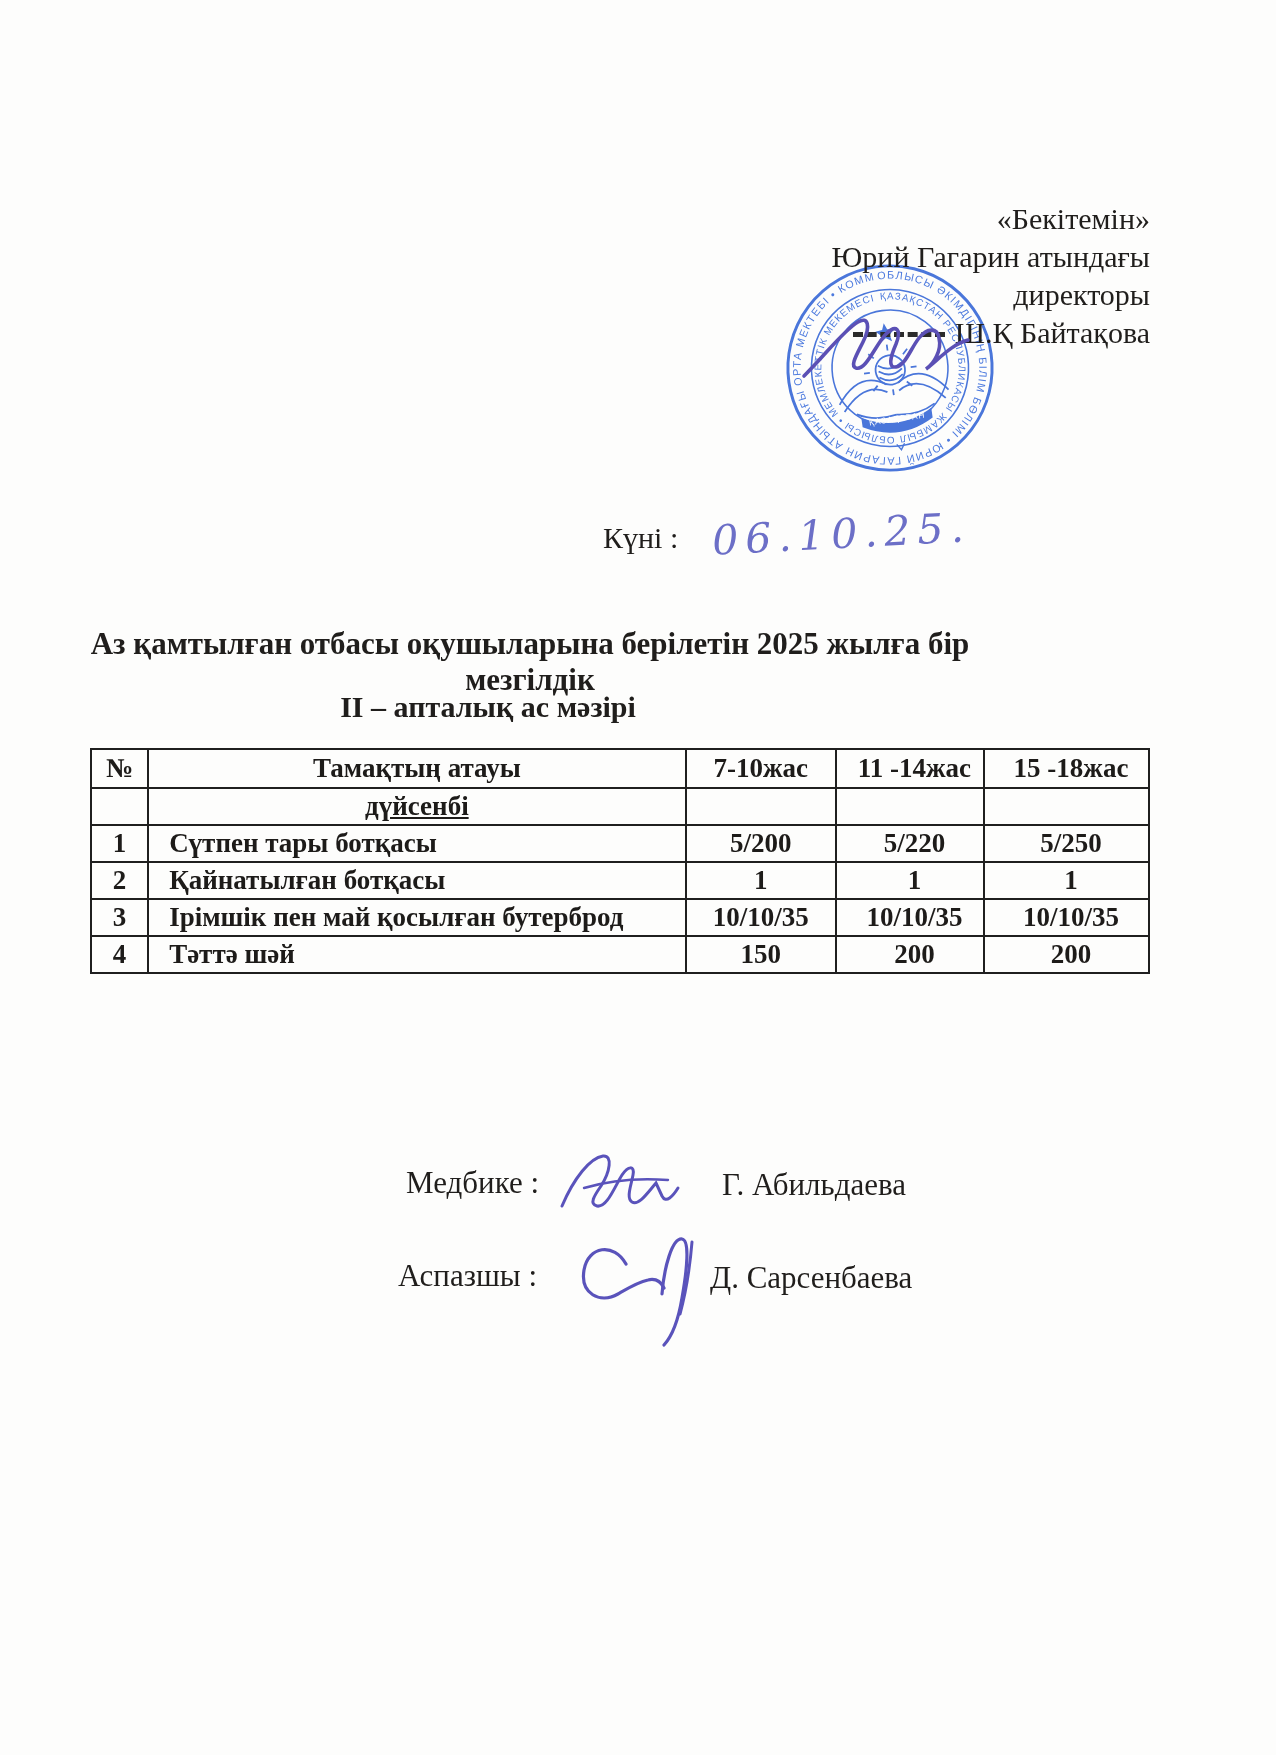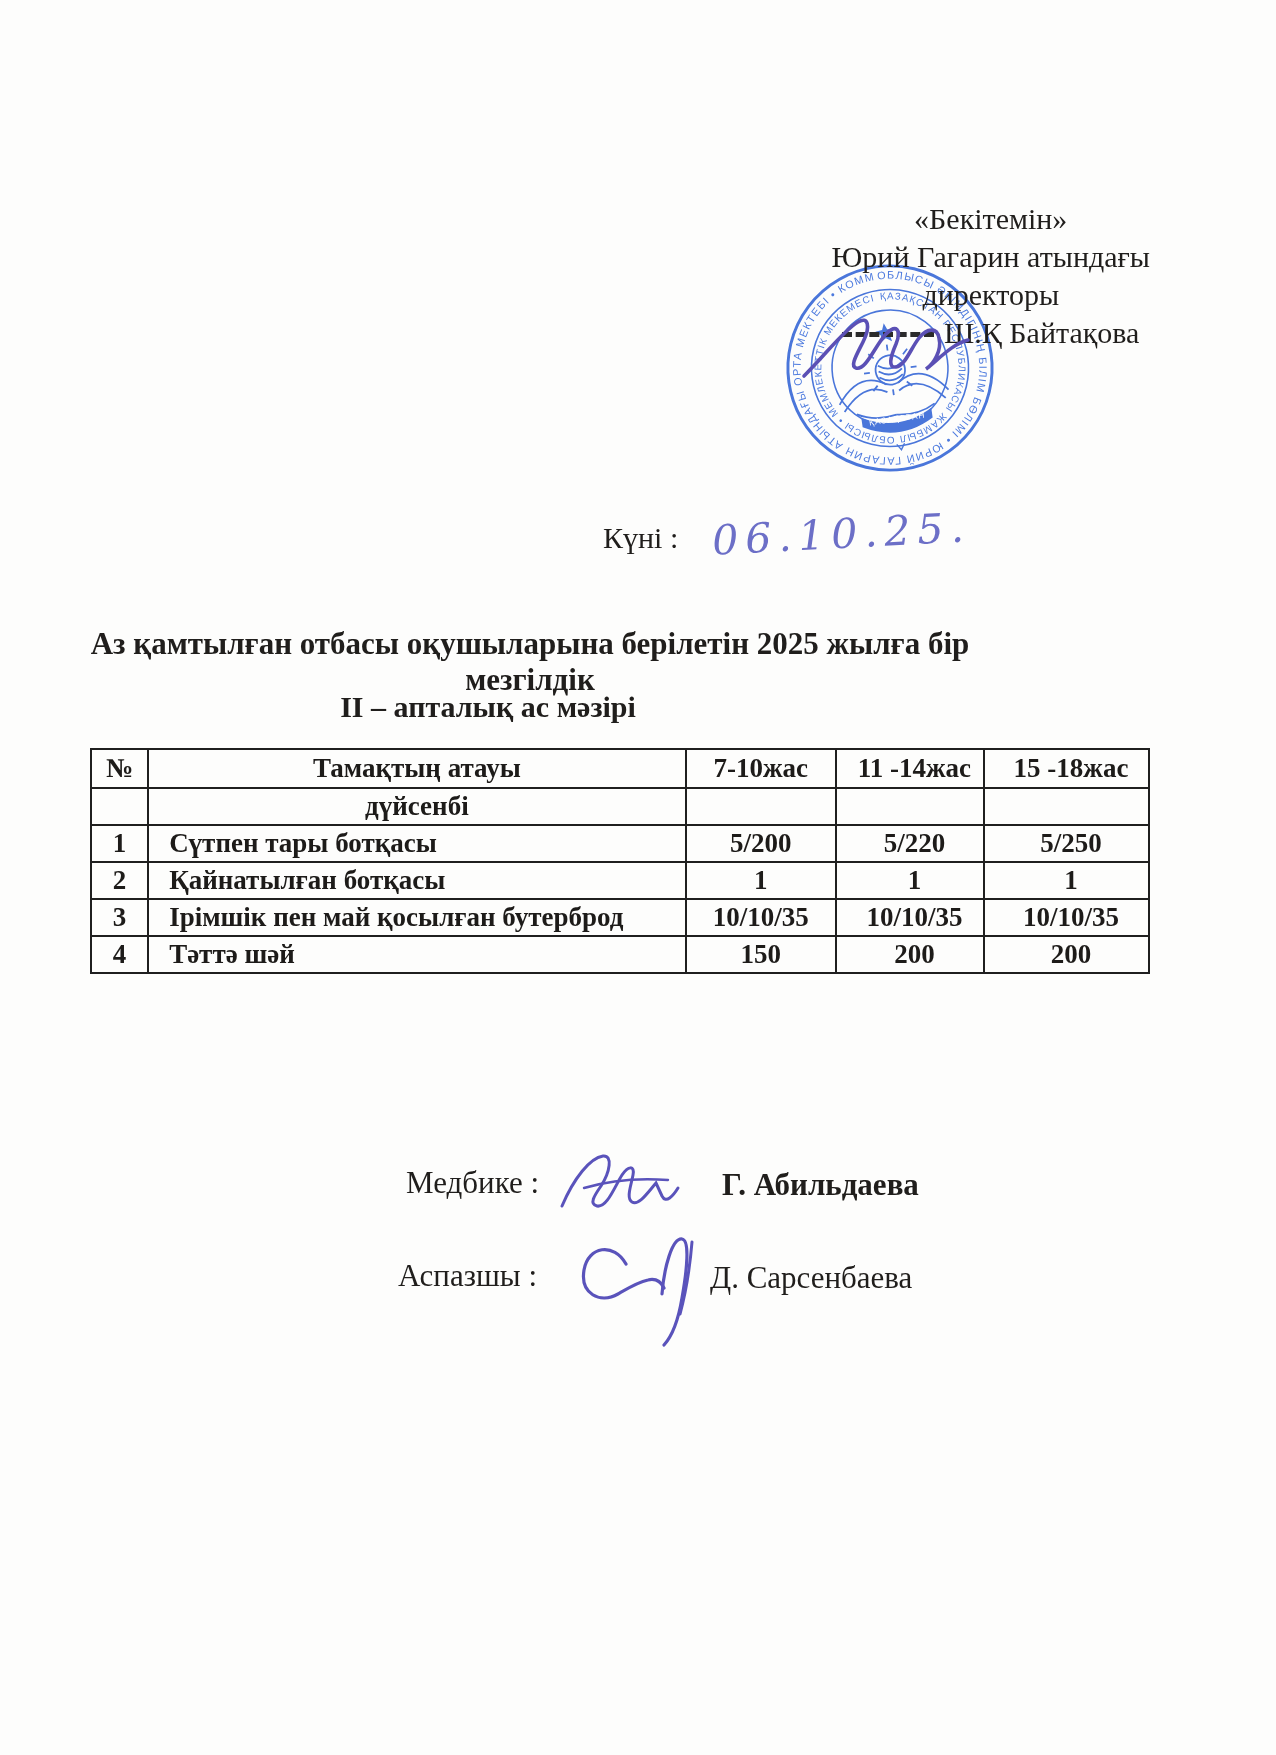--- a/index.html
+++ b/index.html
@@ -8,21 +8,21 @@
     background:#fdfdfc;
     font-family:"Liberation Serif","DejaVu Serif",serif;
     color:#201e1c;
     overflow:hidden;
   }
   .abs{position:absolute;}
 
   
   .approval{
     top:200px;right:126px;
-    text-align:center;
+    text-align:right;
     font-size:30px;line-height:38px;
     z-index:4;
   }
   .approval .line{display:block;}
   .dash-line{
     display:inline-block;width:92px;height:6px;
     border-bottom:5px dashed #2b2b2b;
     margin-right:10px;vertical-align:6px;
   }
 
@@ -84,21 +84,21 @@
   .c-no{width:5.4%;}
   .c-name{width:50.8%;}
   .c-a1{width:14.2%;}
   .c-a2{width:14.0%;}
   .c-a3{width:15.6%;}
   .cell-no{text-align:center;}
   .cell-name{text-align:left;padding-left:20px !important;}
   .cell-name-hdr{text-align:center;}
   .cell-a1{text-align:center;border-radius:13px;}
   .cell-a2,.cell-a3{text-align:center;padding-left:13px !important;}
-  .day-cell{text-align:center;}
+  .day-cell{text-align:center;text-decoration:underline;}
 
   
   .signer-label{font-size:31px;z-index:4;}
   .signer-name{font-size:31px;z-index:4;}
   .sig-svg{z-index:5;}
 </style>
 </head>
 <body>
 
 <div class="abs approval">
@@ -206,21 +206,21 @@
       </tr>
     </tbody>
   </table>
 </div>
 
 <div class="abs signer-label" style="left:406px;top:1165px;">Медбике :</div>
 <svg class="abs sig-svg" style="left:556px;top:1148px;" width="126" height="66" viewBox="0 0 126 66">
   <path d="M6,58 C18,30 34,10 47,8 C57,7 54,24 45,38 C38,48 33,56 41,58 C51,60 59,38 66,27 C72,18 79,17 77,27 C75,38 70,50 76,54 C83,58 92,44 100,35 L106,48 C110,56 117,48 122,40" fill="none" stroke="#5a53bb" stroke-width="3" stroke-linecap="round"></path>
   <path d="M28,40 C55,32 85,30 112,32" fill="none" stroke="#5a53bb" stroke-width="2.4" stroke-linecap="round"></path>
 </svg>
-<div class="abs signer-name" style="left:722px;top:1167px;font-weight:bold;">Г. Абильдаева</div>
+<div class="abs signer-name" style="left:722px;top:1167px;">Г. Абильдаева</div>
 
 <div class="abs signer-label" style="left:398px;top:1258px;">Аспазшы :</div>
 <svg class="abs sig-svg" style="left:574px;top:1230px;" width="132" height="118" viewBox="0 0 132 118">
   <path d="M52,34 C40,12 14,16 10,40 C6,64 26,74 44,64 C56,57 64,52 74,50 C82,48 87,52 90,58" fill="none" stroke="#5a53bb" stroke-width="3.2" stroke-linecap="round"></path>
   <path d="M88,64 C90,38 98,8 108,9 C116,10 113,40 108,68 C105,86 100,104 90,115" fill="none" stroke="#5a53bb" stroke-width="3.2" stroke-linecap="round"></path>
   <path d="M118,12 C116,36 112,62 106,84" fill="none" stroke="#5a53bb" stroke-width="3" stroke-linecap="round"></path>
 </svg>
 <div class="abs signer-name" style="left:710px;top:1260px;">Д. Сарсенбаева</div>
 
 </body></html>

